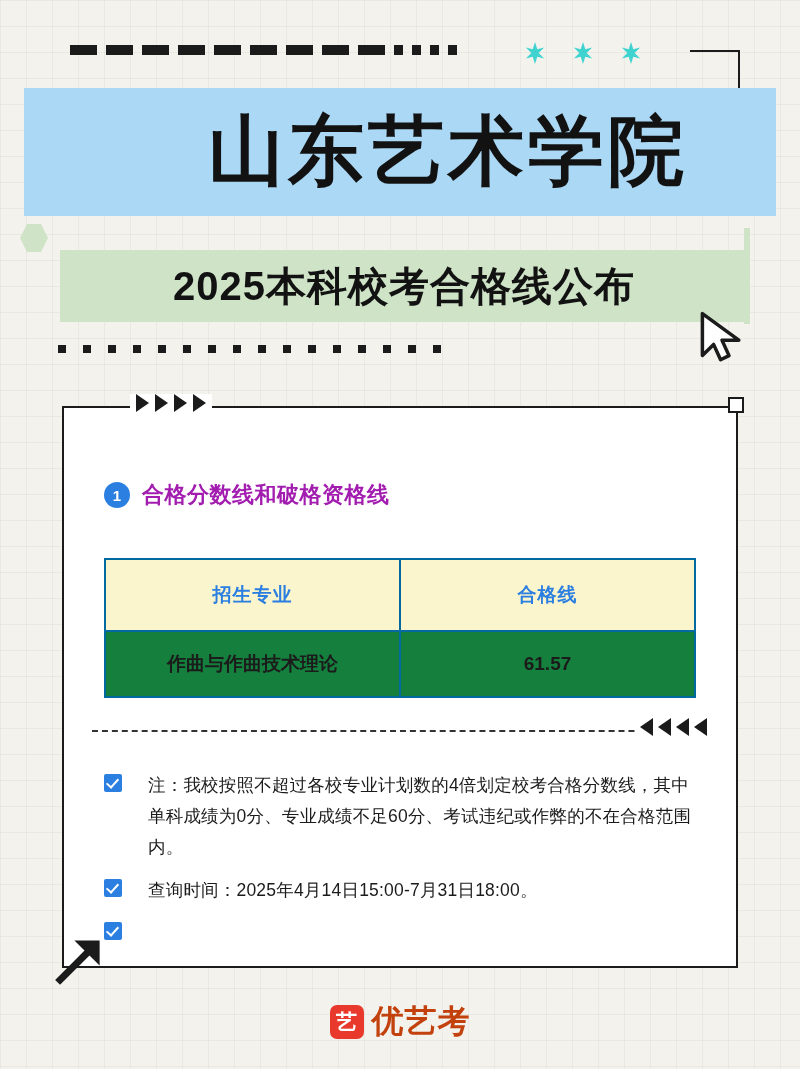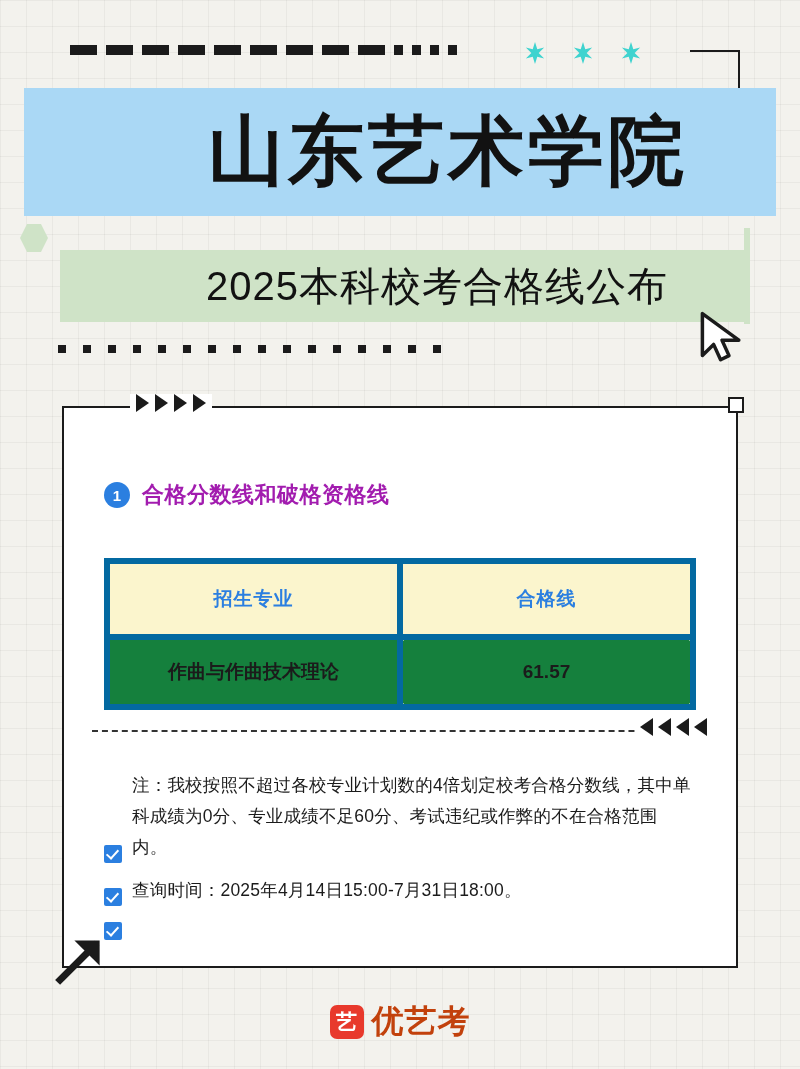--- a/index.html
+++ b/index.html
@@ -109,24 +109,23 @@
   .subtitle-text {
     position: absolute;
     left: 60px;
     top: 250px;
     width: 688px;
     height: 72px;
     display: flex;
     align-items: center;
     justify-content: center;
     font-size: 40px;
-    font-weight: 400;
+    font-weight: 700;
     letter-spacing: 1px;
     color: #121212;
-    margin-left: 33px;
   }
   .subtitle-tab {
     position: absolute;
     left: 744px;
     top: 228px;
     width: 6px;
     height: 96px;
     background: #cfe3c7;
   }
 
@@ -237,38 +236,38 @@
   
   .table {
     position: absolute;
     left: 104px;
     top: 558px;
     width: 592px;
     border-collapse: collapse;
     table-layout: fixed;
   }
   .table th, .table td {
-    border: 6px solid #0369a1;
+    border: 2px solid #0369a1;
     text-align: center;
     font-size: 19px;
     color: #1b1b1b;
   }
   .table th {
     background: #fbf5cd;
     height: 68px;
     color: #2b7fe0;
     font-weight: 700;
     letter-spacing: 1px;
   }
   .table td {
     background: #15803d;
     height: 62px;
     font-weight: 700;
   }
-  .table td.score { font-weight: 700; border-radius: 12px; }
+  .table td.score { font-weight: 700; }
 
   
   .sep {
     position: absolute;
     left: 92px;
     top: 730px;
     width: 612px;
     border-top: 2px dashed #333;
   }
   .sep-arrows {
@@ -283,22 +282,23 @@
 
   
   .notes {
     position: absolute;
     left: 104px;
     top: 770px;
     width: 588px;
   }
   .note {
     display: flex;
-    align-items: flex-end;
+    align-items: flex-start;
     margin-bottom: 12px;
+    gap: 16px;
   }
   .checkbox {
     flex: 0 0 auto;
     width: 18px;
     height: 18px;
     background: #2b7fe0;
     margin-right: 10px;
     margin-top: 4px;
     position: relative;
     border-radius: 2px;

